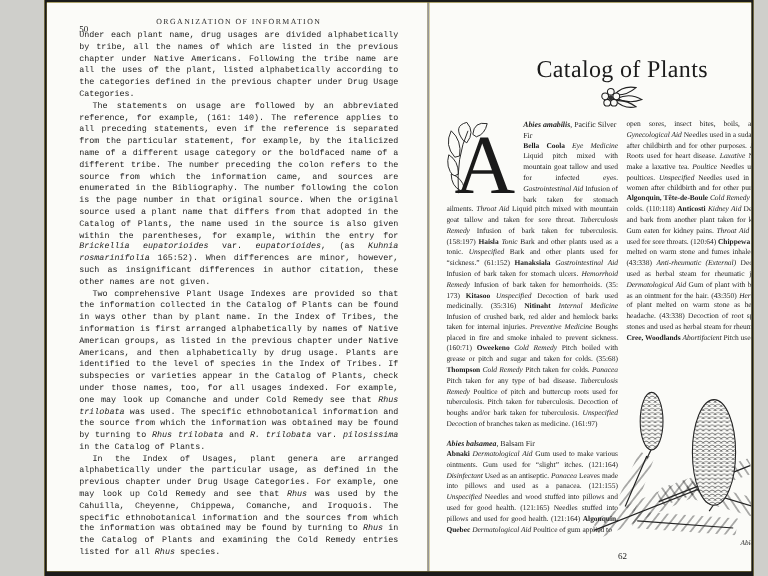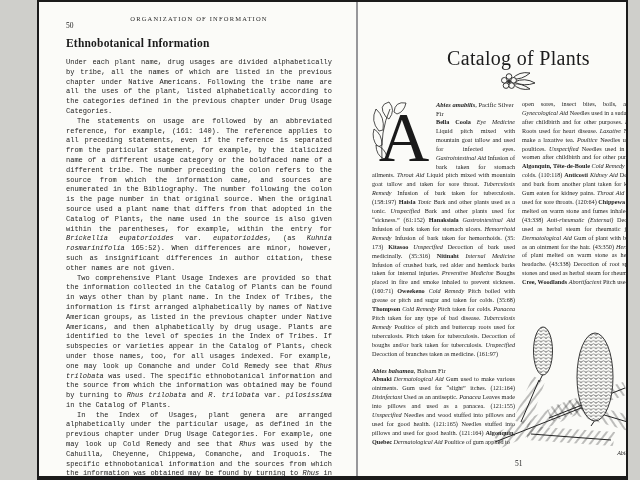--- a/index.html
+++ b/index.html
@@ -40,21 +40,20 @@
 </head>
 <body>
 
 <div class="book">
 
   <div class="page page-left">
     <div class="pl-header">
       <span class="folio">50</span>
       <span class="running-head">ORGANIZATION OF INFORMATION</span>
     </div>
-    <h1 class="section-heading">Ethnobotanical Information</h1>
     <div class="body-text">
         <p><span>Under each plant name, drug usages are divided alphabetically by tribe, all the names of which are listed in the previous chapter under Native Americans. Following the tribe name are all the uses of the plant, listed alphabetically according to the categories defined in the previous chapter under Drug Usage Categories.</span></p>
         <p class="indent"><span>The statements on usage are followed by an abbreviated reference, for example, (161: 140). The reference applies to all preceding statements, even if the reference is separated from the particular statement, for example, by the italicized name of a different usage category or the boldfaced name of a different tribe. The number preceding the colon refers to the source from which the information came, and sources are enumerated in the Bibliography. The number following the colon is the page number in that original source. When the original source used a plant name that differs from that adopted in the Catalog of Plants, the name used in the source is also given within the parentheses, for example, within the entry for </span><span class="ital">Brickellia eupatorioides</span><span> var. </span><span class="ital">eupatorioides</span><span>, (as </span><span class="ital">Kuhnia rosmarinifolia</span><span> 165:52). When differences are minor, however, such as insignificant differences in author citation, these other names are not given.</span></p>
         <p class="indent"><span>Two comprehensive Plant Usage Indexes are provided so that the information collected in the Catalog of Plants can be found in ways other than by plant name. In the Index of Tribes, the information is first arranged alphabetically by names of Native American groups, as listed in the previous chapter under Native Americans, and then alphabetically by drug usage. Plants are identified to the level of species in the Index of Tribes. If subspecies or varieties appear in the Catalog of Plants, check under those names, too, for all usages indexed. For example, one may look up Comanche and under Cold Remedy see that </span><span class="ital">Rhus trilobata</span><span> was used. The specific ethnobotanical information and the source from which the information was obtained may be found by turning to </span><span class="ital">Rhus trilobata</span><span> and </span><span class="ital">R. trilobata</span><span> var. </span><span class="ital">pilosissima</span><span> in the Catalog of Plants.</span></p>
         <p class="indent"><span>In the Index of Usages, plant genera are arranged alphabetically under the particular usage, as defined in the previous chapter under Drug Usage Categories. For example, one may look up Cold Remedy and see that </span><span class="ital">Rhus</span><span> was used by the Cahuilla, Cheyenne, Chippewa, Comanche, and Iroquois. The specific ethnobotanical information and the sources from which the information was obtained may be found by turning to </span><span class="ital">Rhus</span><span> in the Catalog of Plants and examining the Cold Remedy entries listed for all </span><span class="ital">Rhus</span><span> species.</span></p>
       </div>
   </div>
 
   <div class="gutter"></div>
 
@@ -132,15 +131,15 @@
         <line x1="52" y1="52" x2="48" y2="60" stroke="#242424" stroke-width="1"></line>
         <line x1="104" y1="98" x2="100" y2="104" stroke="#242424" stroke-width="1"></line>
         <ellipse cx="52" cy="29" rx="9.5" ry="24" fill="#fbfbf8" stroke="#242424" stroke-width="0.9"></ellipse>
         <ellipse cx="52" cy="29" rx="9.5" ry="24" fill="url(#ct)"></ellipse>
         <ellipse cx="104" cy="55" rx="18" ry="44" fill="#fbfbf8" stroke="#242424" stroke-width="0.9"></ellipse>
         <ellipse cx="104" cy="55" rx="18" ry="44" fill="url(#ct)"></ellipse>
       </svg>
       <div class="caption">Abies balsamea</div>
     </div>
 
-    <span class="folio folio-right">51</span>
+    <span class="folio folio-right">62</span>
   </div>
 </div>
 
 </body></html>

